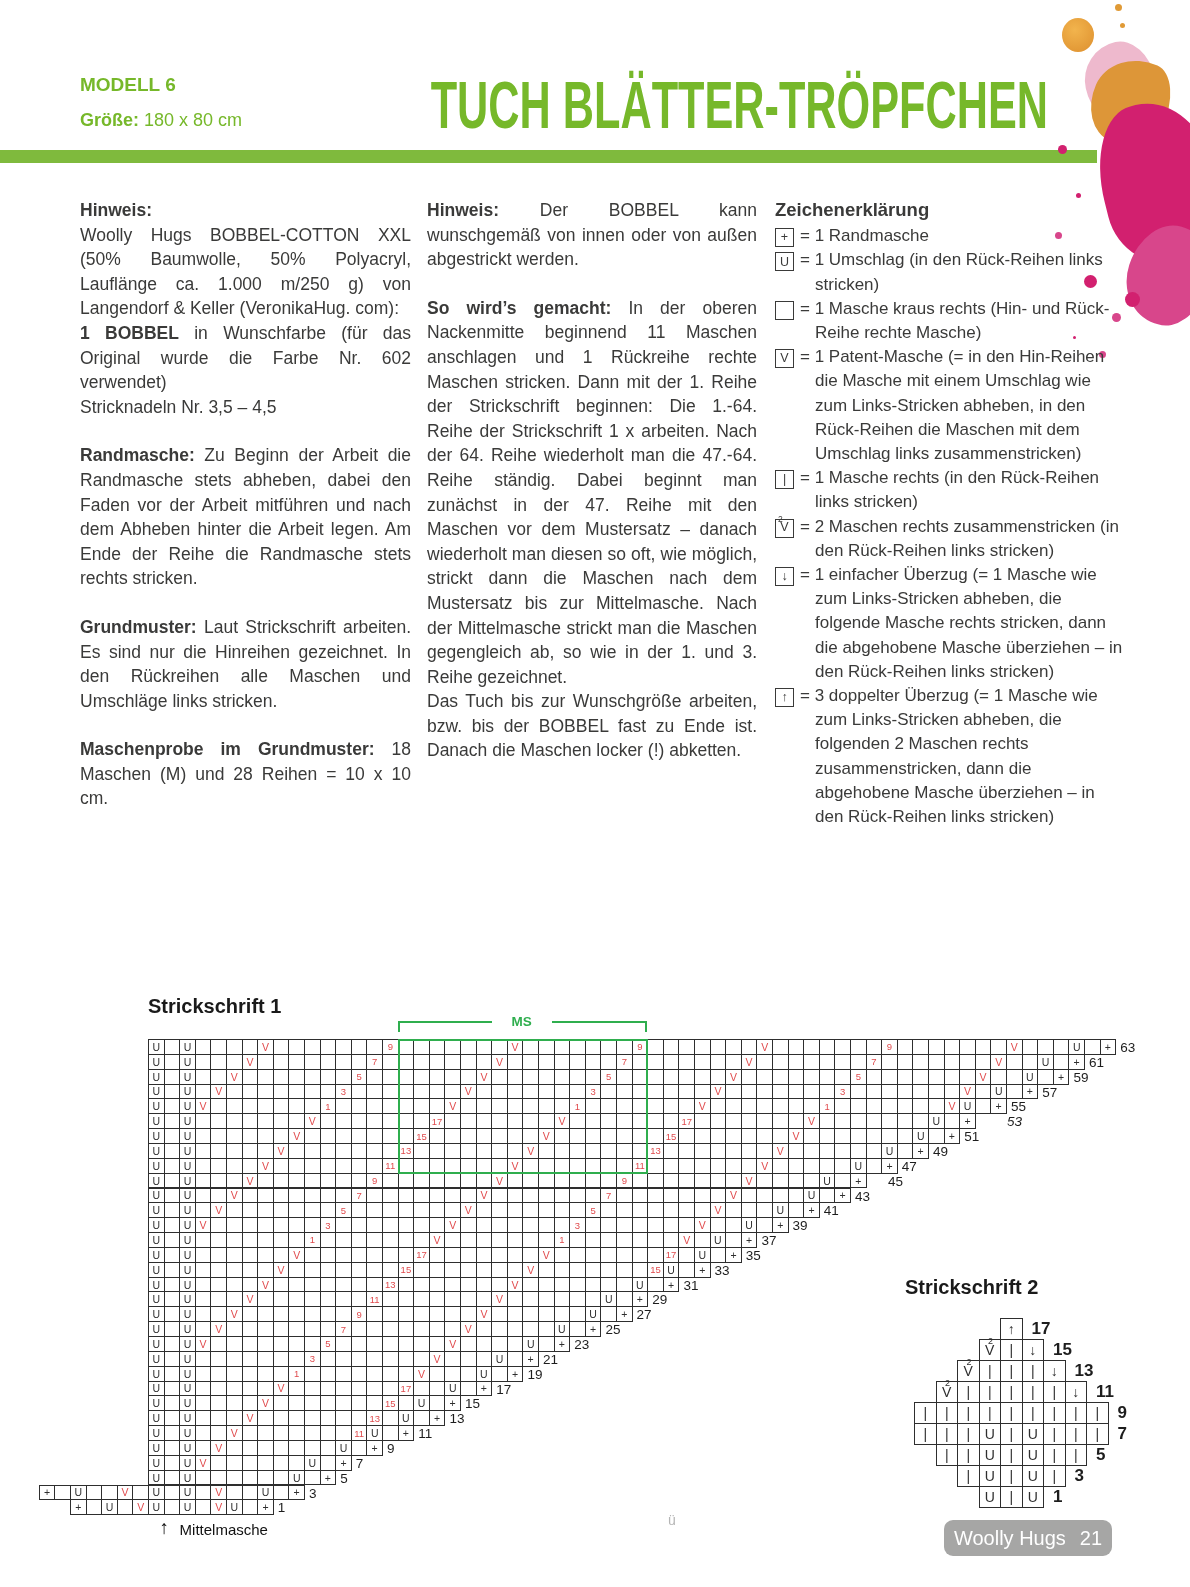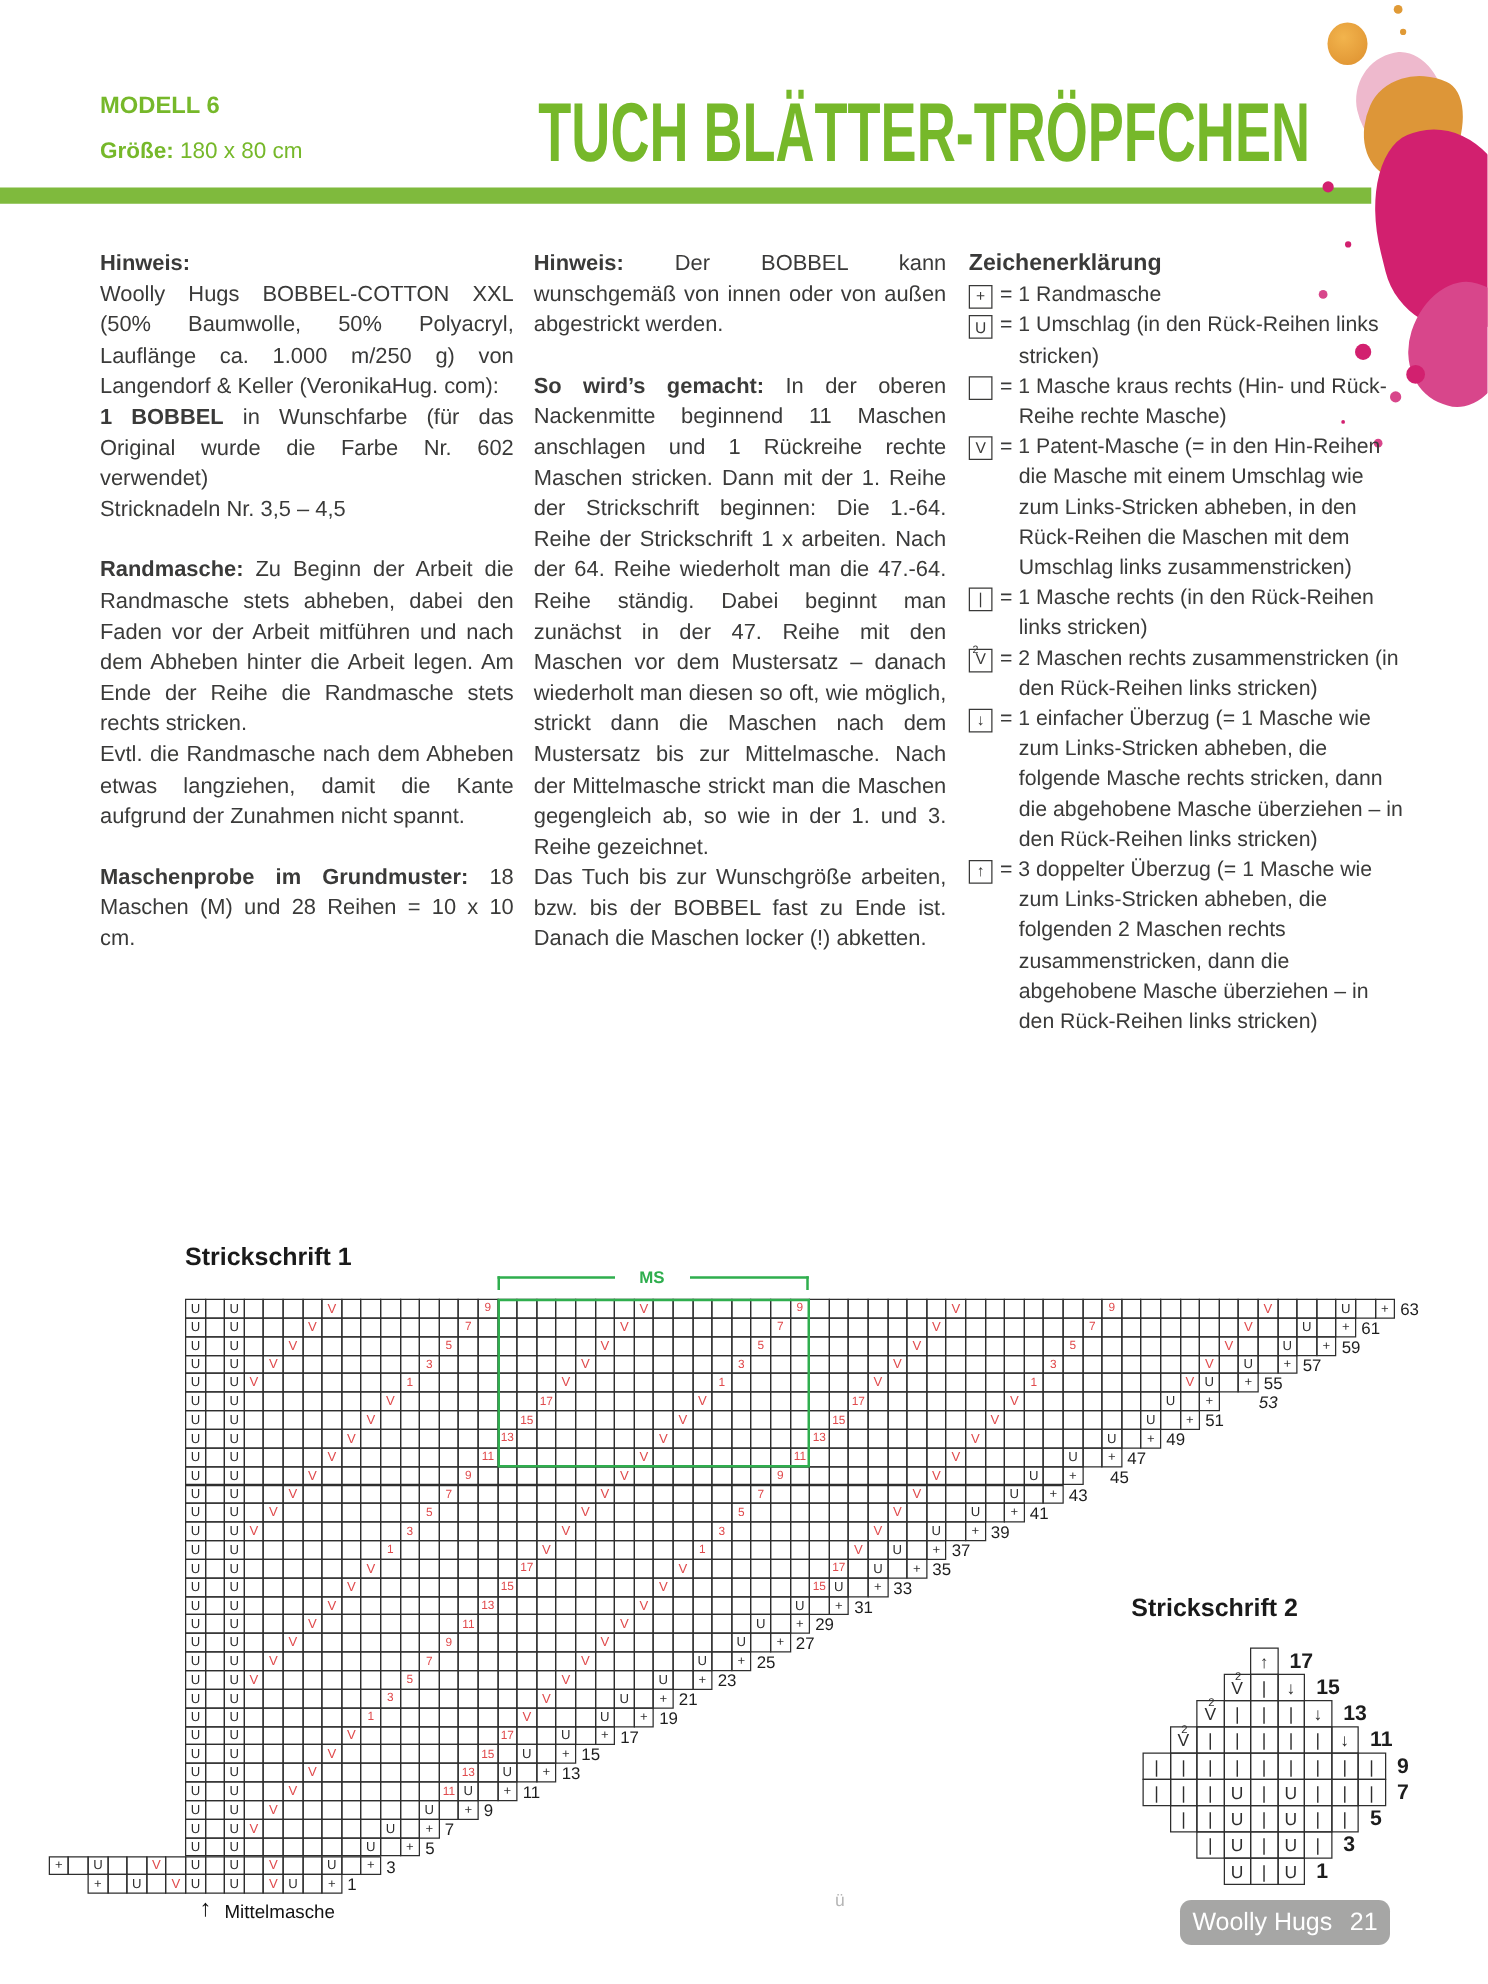--- a/index.html
+++ b/index.html
@@ -70,21 +70,21 @@
   <div class="splash-shape" style="left:1102px;top:102px;width:112px;height:165px;background:#d2206f;border-radius:45% 55% 40% 60% / 55% 45% 60% 40%;transform:rotate(-14deg);"></div>
   <div class="splash-shape" style="left:1128px;top:225px;width:80px;height:100px;background:#d8468b;border-radius:50% 50% 45% 55% / 55% 45% 50% 50%;transform:rotate(18deg);"></div>
   <div class="splash-shape" style="left:1058px;top:145px;width:9px;height:9px;border-radius:50%;background:#d2206f;box-shadow:16px 46px 0 -2px #d2206f,-4px 86px 0 -1px #d8468b,28px 132px 0 2px #d2206f,54px 168px 0 0 #d8468b,12px 188px 0 -3px #d2206f,40px 205px 0 -1px #d8468b,70px 150px 0 3px #d2206f;"></div>
 </div>
 
 <div class="col" id="col1">
     <p class="para"><span class="lead">Hinweis:</span><br>Woolly Hugs BOBBEL-COTTON XXL (50% Baumwolle, 50% Polyacryl, Lauflänge ca. 1.000 m/250 g) von Langendorf &amp; Keller (VeronikaHug. com):</p>
     <p class="para"><span class="lead">1 BOBBEL</span> in Wunschfarbe (für das Original wurde die Farbe Nr. 602 verwendet)</p>
     <p class="para">Stricknadeln Nr. 3,5 – 4,5</p>
     <p class="para gap"><span class="lead">Randmasche:</span> Zu Beginn der Arbeit die Randmasche stets abheben, dabei den Faden vor der Arbeit mitführen und nach dem Abheben hinter die Arbeit legen. Am Ende der Reihe die Randmasche stets rechts stricken.</p>
-    <p class="para">Evtl. die Randmasche nach dem Abheben etwas langziehen, damit die Kante aufgrund der Zunahmen nicht spannt.</p>
+    <p class="para gap"><span class="lead">Grundmuster:</span> Laut Strickschrift arbeiten. Es sind nur die Hinreihen gezeichnet. In den Rückreihen alle Maschen und Umschläge links stricken.</p>
     <p class="para gap"><span class="lead">Maschenprobe im Grundmuster:</span> 18 Maschen (M) und 28 Reihen = 10 x 10 cm.</p>
   </div>
 <div class="col" id="col2">
     <p class="para"><span class="lead">Hinweis:</span> Der BOBBEL kann wunschgemäß von innen oder von außen abgestrickt werden.</p>
     <p class="para gap"><span class="lead">So wird’s gemacht:</span> In der oberen Nackenmitte beginnend 11 Maschen anschlagen und 1 Rückreihe rechte Maschen stricken. Dann mit der 1. Reihe der Strickschrift beginnen: Die 1.-64. Reihe der Strickschrift 1 x arbeiten. Nach der 64. Reihe wiederholt man die 47.-64. Reihe ständig. Dabei beginnt man zunächst in der 47. Reihe mit den Maschen vor dem Mustersatz – danach wiederholt man diesen so oft, wie möglich, strickt dann die Maschen nach dem Mustersatz bis zur Mittelmasche. Nach der Mittelmasche strickt man die Maschen gegengleich ab, so wie in der 1. und 3. Reihe gezeichnet.</p>
     <p class="para">Das Tuch bis zur Wunschgröße arbeiten, bzw. bis der BOBBEL fast zu Ende ist. Danach die Maschen locker (!) abketten.</p>
   </div>
 <div class="col" id="col3">
   <p id="legend-title">Zeichenerklärung</p>
   <div id="legend-list">

